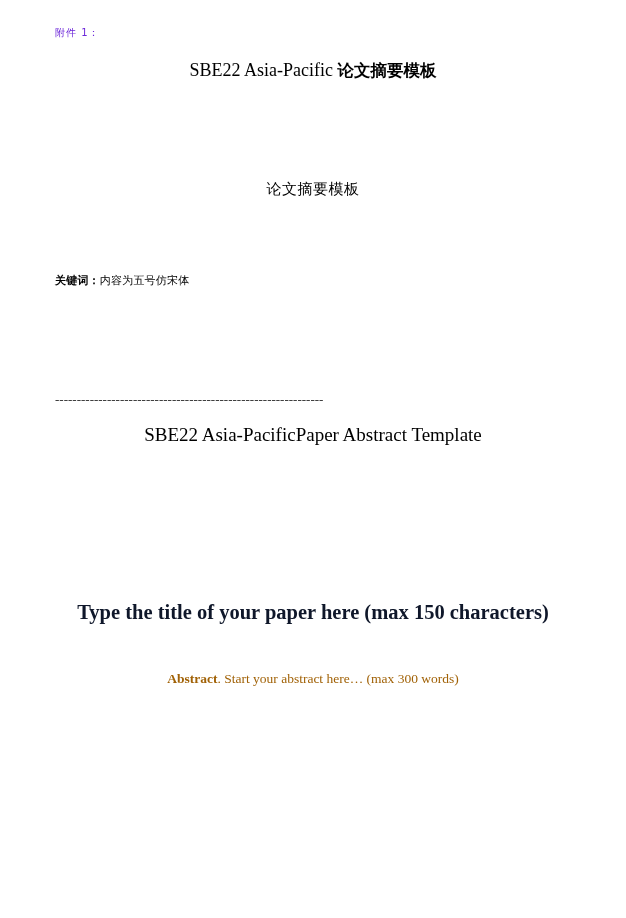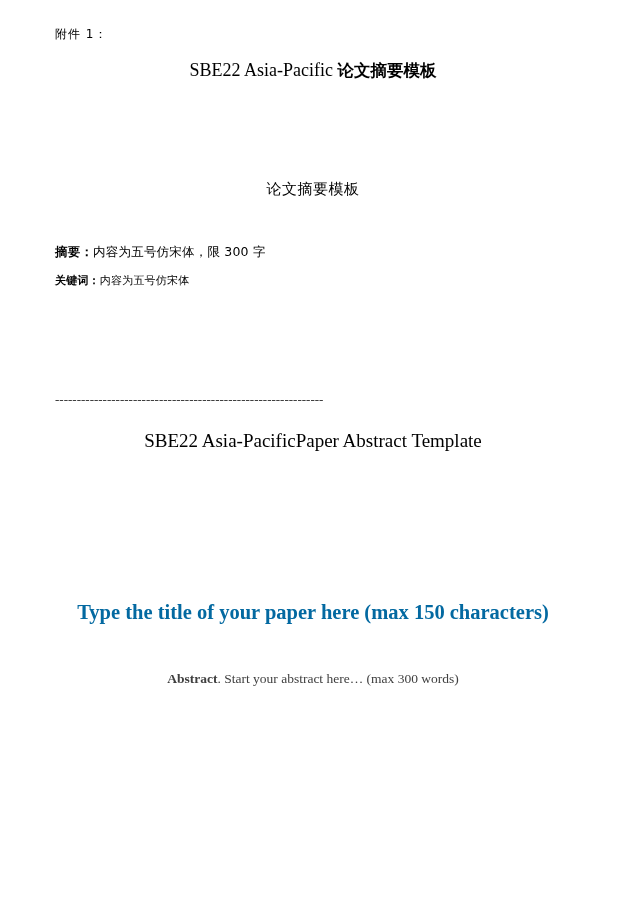--- a/index.html
+++ b/index.html
@@ -20,23 +20,23 @@
     inset: 0;
     padding: 0;
   }
 
   
   .attachment-label {
     position: absolute;
     left: 55px;
     top: 26px;
     font-family: "DejaVu Sans", sans-serif;
-    font-size: 12px;
+    font-size: 10px;
     letter-spacing: 1px;
-    color: #000000;
+    color: #6d28d9;
     white-space: nowrap;
   }
 
   
   .cn-header {
     position: absolute;
     left: 0;
     right: 0;
     top: 60px;
     text-align: center;
@@ -115,68 +115,64 @@
   .en-header {
     position: absolute;
     left: 0;
     right: 0;
     top: 424px;
     text-align: center;
     font-family: "Liberation Serif", serif;
     font-size: 19px;
     color: #000;
     white-space: nowrap;
-    margin-top: 6px;
   }
 
   
   .en-title {
     position: absolute;
     left: 0;
     right: 0;
     top: 601px;
     text-align: center;
     font-family: "Liberation Serif", serif;
     font-weight: 700;
     font-size: 20.5px;
-    color: #0369a1;
+    color: #0f172a;
     white-space: nowrap;
   }
 
   
   .en-abstract {
     position: absolute;
     left: 0;
     right: 0;
     top: 671px;
     text-align: center;
     font-family: "Liberation Serif", serif;
     font-size: 13.5px;
-    color: #404040;
+    color: #a16207;
     white-space: nowrap;
   }
   .en-abstract .abs-word { font-weight: 700; }
 </style>
 </head>
 <body>
 
 <div class="page">
 
   <div class="attachment-label">附件 1：</div>
 
   <div class="cn-header">
     <span>SBE22 Asia-Pacific </span><span class="cn-part">论文摘要模板</span>
   </div>
 
 
   <div class="cn-subtitle">论文摘要模板</div>
 
-  <div class="cn-abstract">
-    <span class="lbl-bold">摘要：</span><span>内容为五号仿宋体，限 300 字</span>
-  </div>
 
   <div class="cn-keywords">
     <span class="lbl-bold">关键词：</span><span>内容为五号仿宋体</span>
   </div>
 
   <div class="separator">--------------------------------------------------------------</div>
 
   <div class="en-header">SBE22 Asia-PacificPaper Abstract Template</div>
 
   <div class="en-title">Type the title of your paper here (max 150 characters)</div>

